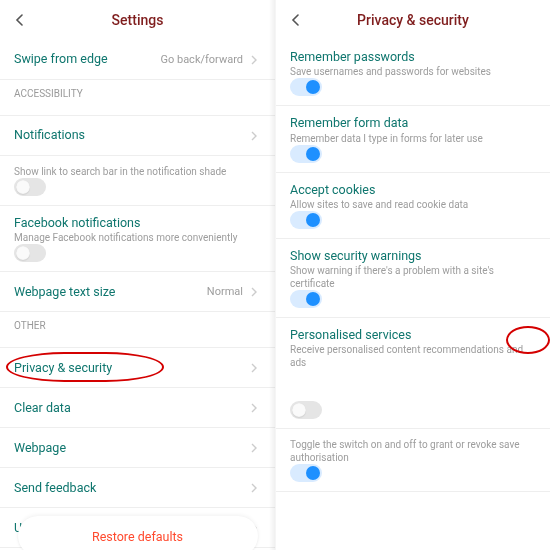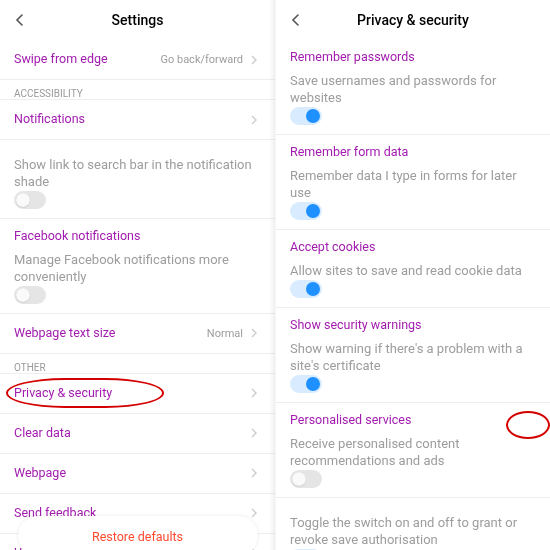--- a/index.html
+++ b/index.html
@@ -33,49 +33,49 @@
     transform: translateY(-50%);
     width: 20px;
     height: 20px;
     display: flex;
     align-items: center;
     justify-content: center;
   }
   .header-title {
     font-size: 14px;
     font-weight: 500;
-    color: #000000;
+    color: #7f1d1d;
   }
   .section-header {
     font-size: 10px;
     color: #9a9a9a;
-    padding: 8px 14px 0;
+    padding: 8px 14px 16px;
     text-transform: uppercase;
     border-bottom: 1px solid #eee;
   }
   .row {
     display: flex;
     align-items: center;
     padding: 10px 14px;
     border-bottom: 1px solid #eee;
     min-height: 40px;
     position: relative;
   }
   .row.tall { min-height: 48px; align-items: flex-start; padding-top: 9px; padding-bottom: 9px; flex-direction: column; }
   .row-text { flex: 1; min-width: 0; }
   .row-title {
     font-size: 12.5px;
-    color: #a21caf;
+    color: #0f766e;
     line-height: 1.3;
   }
   .row-sub {
-    font-size: 13px;
+    font-size: 10px;
     color: #9d9d9d;
     line-height: 1.3;
-    margin-top: 8px;
+    margin-top: 0;
   }
   .row-value {
     font-size: 11px;
     color: #9d9d9d;
     margin-right: 4px;
   }
   .chev {
     flex: 0 0 auto;
     width: 14px;
     height: 14px;
@@ -321,21 +321,21 @@
   <div class="row tall">
     <div class="row-text">
       <div class="row-title">Show security warnings</div>
       <div class="row-sub">Show warning if there's a problem with a site's certificate</div>
     </div>
     <div class="toggle on">
         <div class="knob"></div>
       </div>
   </div>
 
-  <div class="row tall" style="position:relative;">
+  <div class="row tall" style="position:relative;gap:32px;">
     <div class="row-text">
       <div class="row-title">Personalised services</div>
       <div class="row-sub">Receive personalised content recommendations and ads</div>
     </div>
     <div class="toggle off">
         <div class="knob"></div>
       </div>
     <div class="circle-highlight" style="right:0px; top:8px; width:44px; height:28px; border-radius:22px/14px;"></div>
   </div>
 

